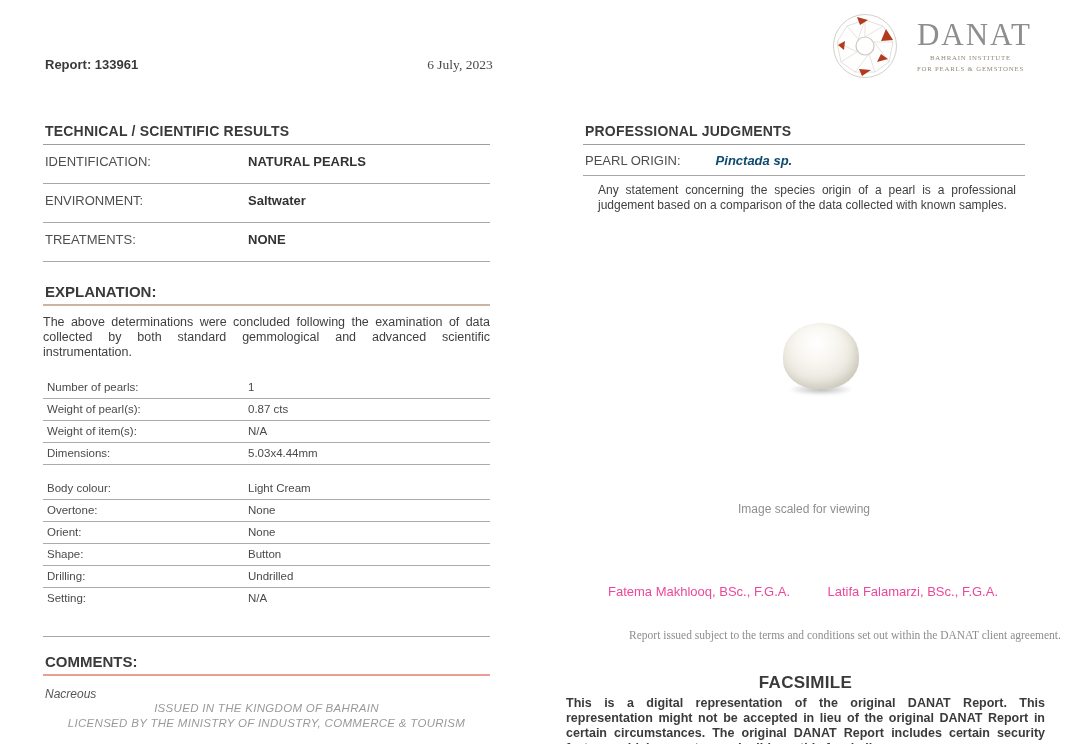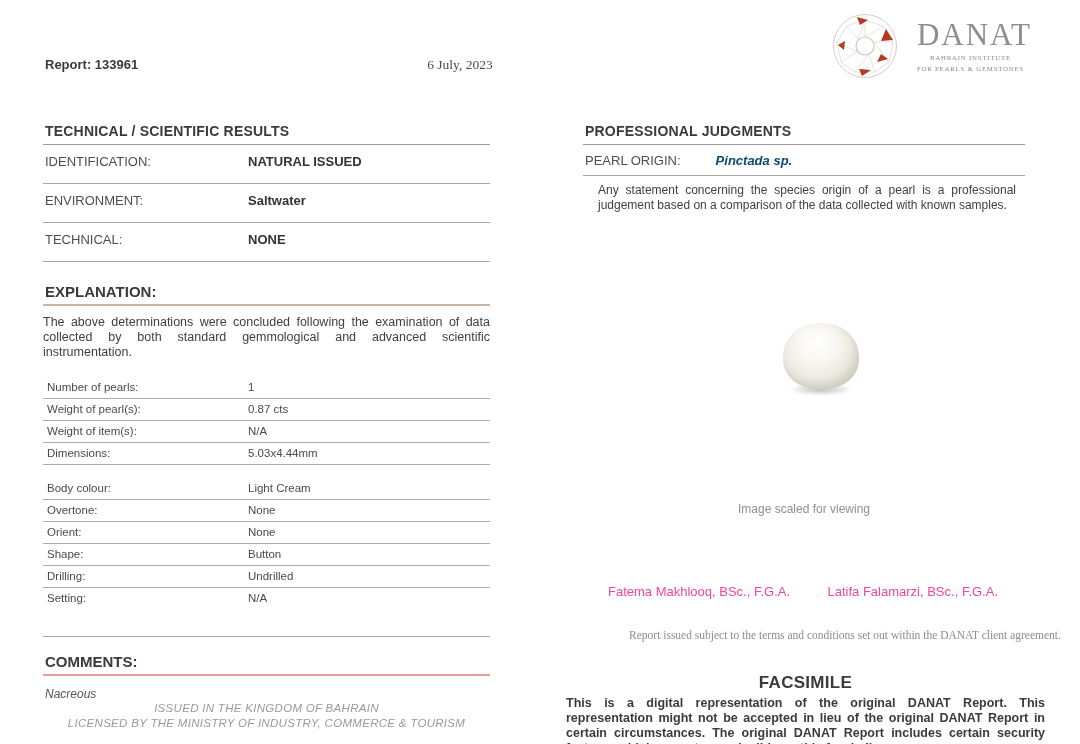--- a/index.html
+++ b/index.html
@@ -107,28 +107,28 @@
       <div class="logo-tagline">BAHRAIN INSTITUTE</div>
       <div class="logo-tagline">FOR PEARLS &amp; GEMSTONES</div>
     </div>
   </div>
 
   <div id="left-col" class="col">
     <div class="section-title">TECHNICAL / SCIENTIFIC RESULTS</div>
 
     <div class="kv-row">
       <span class="kv-label">IDENTIFICATION:</span>
-      <span class="kv-value">NATURAL ISSUED</span>
+      <span class="kv-value">NATURAL PEARLS</span>
     </div>
     <div class="kv-row">
       <span class="kv-label">ENVIRONMENT:</span>
       <span class="kv-value">Saltwater</span>
     </div>
     <div class="kv-row">
-      <span class="kv-label">TECHNICAL:</span>
+      <span class="kv-label">TREATMENTS:</span>
       <span class="kv-value">NONE</span>
     </div>
 
     <div class="explanation-title">EXPLANATION:</div>
     <div class="explanation-text">The above determinations were concluded following the examination of data collected by both standard gemmological and advanced scientific instrumentation.</div>
 
     <div class="prop-table">
       <div class="prop-row">
         <span class="prop-label">Number of pearls:</span>
         <span class="prop-value">1</span>

